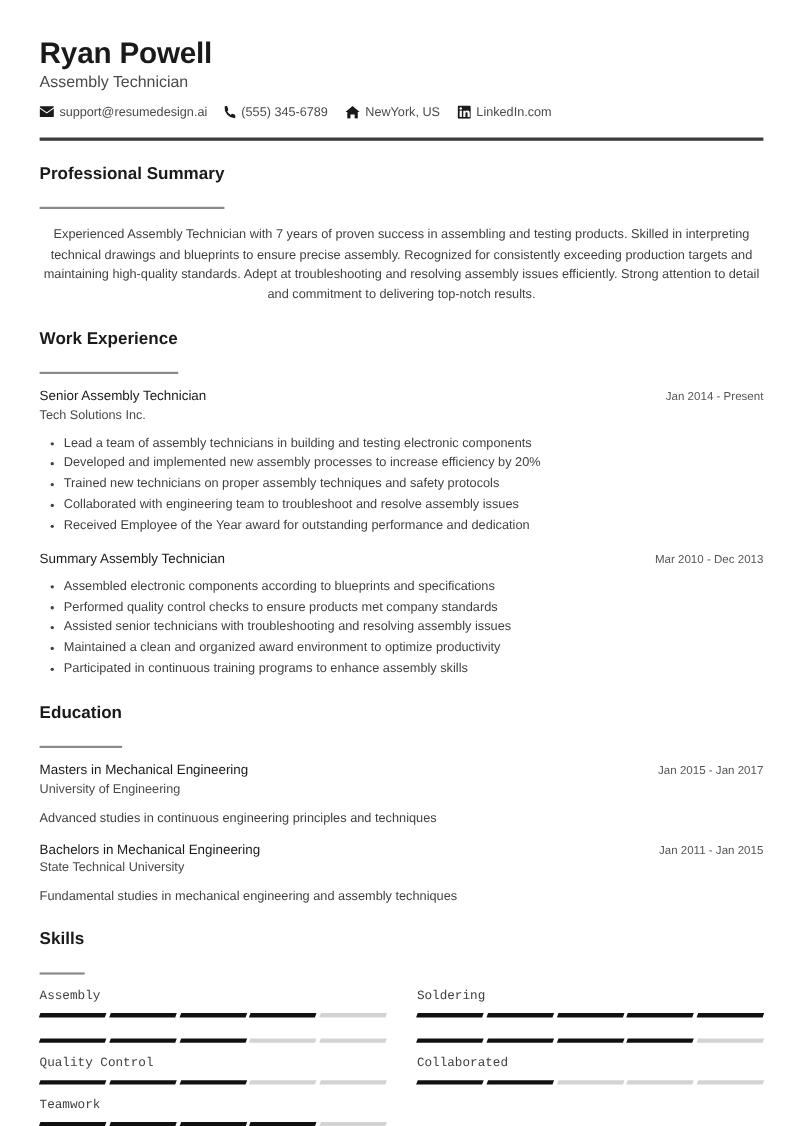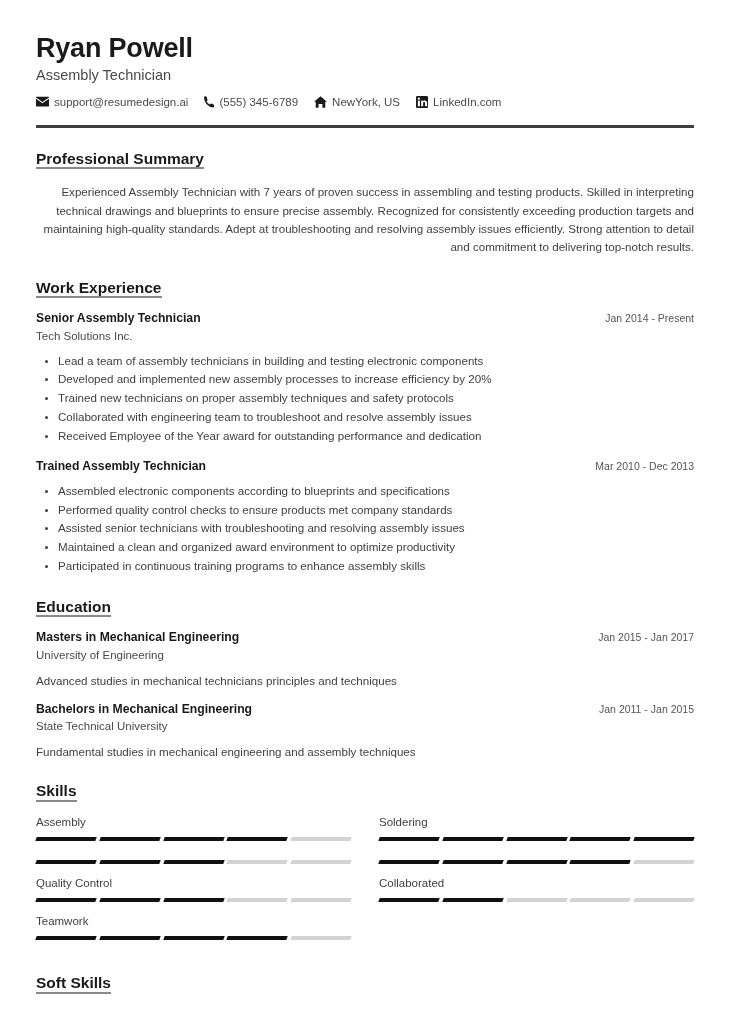--- a/index.html
+++ b/index.html
@@ -27,47 +27,47 @@
   }
   .contact { display: flex; align-items: center; gap: 5px; white-space: nowrap; }
   .contact svg { display: block; flex: none; }
   .rule { height: 3px; background: #3d3d3d; margin-top: 17px; }
 
   
   .section { margin-top: 22px; }
   .sec-head {
     display: inline-block;
     font-size: 15.5px; font-weight: bold; color: #1a1a1a;
-    padding-bottom: 0; border-bottom: 2px solid #8a8a8a;
+    padding-bottom: 21px; border-bottom: 2px solid #8a8a8a;
     line-height: 1.15;
   }
   .summary {
     margin-top: 14px; font-size: 11.6px; line-height: 1.58;
-    color: #3f3f3f; text-align: right;
+    color: #3f3f3f; text-align: center;
   }
 
   
   .entry { margin-top: 13px; }
   .entry-top { display: flex; align-items: baseline; justify-content: space-between; gap: 14px; }
-  .entry-title { font-size: 12.2px; font-weight: bold; color: #1a1a1a; line-height: 1.25; }
+  .entry-title { font-size: 12.2px; font-weight: normal; color: #1a1a1a; line-height: 1.25; }
   .entry-date { font-size: 10.5px; color: #555; white-space: nowrap; line-height: 1.25; }
   .entry-sub { font-size: 11.5px; color: #4a4a4a; margin-top: 2px; line-height: 1.3; }
   .entry-desc { font-size: 11.6px; color: #3f3f3f; margin-top: 10px; line-height: 1.4; }
   .bullets { margin-top: 8px; padding-left: 22px; }
   .bullets li {
     font-size: 11.6px; color: #3f3f3f; line-height: 1.62; list-style: disc;
   }
   .bullets li::marker { font-size: 10px; }
 
   
   .skills-grid {
     margin-top: 13px;
     display: grid; grid-template-columns: 1fr 1fr; column-gap: 28px; row-gap: 0;
   }
-  .skill { margin-bottom: 12px; }
+  .skill { margin-bottom: 12px; font-family: Liberation Mono, monospace; }
   .skill-name { font-size: 11.5px; color: #3f3f3f; line-height: 1.3; }
   .bar { display: flex; gap: 4px; margin-top: 7px; }
   .seg {
     flex: 1; height: 4px; background: #d3d3d3;
     transform: skewX(-20deg);
   }
   .seg.on { background: #111111; }
 </style>
 </head>
 <body>
@@ -134,21 +134,21 @@
           <ul class="bullets">
             <li>Lead a team of assembly technicians in building and testing electronic components</li>
             <li>Developed and implemented new assembly processes to increase efficiency by 20%</li>
             <li>Trained new technicians on proper assembly techniques and safety protocols</li>
             <li>Collaborated with engineering team to troubleshoot and resolve assembly issues</li>
             <li>Received Employee of the Year award for outstanding performance and dedication</li>
           </ul>
         </div>
         <div class="entry">
           <div class="entry-top">
-            <div class="entry-title">Trained Assembly Technician</div>
+            <div class="entry-title">Summary Assembly Technician</div>
             <div class="entry-date">Mar 2010 - Dec 2013</div>
           </div>
           <ul class="bullets">
             <li>Assembled electronic components according to blueprints and specifications</li>
             <li>Performed quality control checks to ensure products met company standards</li>
             <li>Assisted senior technicians with troubleshooting and resolving assembly issues</li>
             <li>Maintained a clean and organized award environment to optimize productivity</li>
             <li>Participated in continuous training programs to enhance assembly skills</li>
           </ul>
         </div>
@@ -157,21 +157,21 @@
 
   <div class="section">
     <div class="sec-head">Education</div>
     <div id="education">
         <div class="entry">
           <div class="entry-top">
             <div class="entry-title">Masters in Mechanical Engineering</div>
             <div class="entry-date">Jan 2015 - Jan 2017</div>
           </div>
           <div class="entry-sub">University of Engineering</div>
-          <div class="entry-desc">Advanced studies in mechanical technicians principles and techniques</div>
+          <div class="entry-desc">Advanced studies in continuous engineering principles and techniques</div>
         </div>
         <div class="entry">
           <div class="entry-top">
             <div class="entry-title">Bachelors in Mechanical Engineering</div>
             <div class="entry-date">Jan 2011 - Jan 2015</div>
           </div>
           <div class="entry-sub">State Technical University</div>
           <div class="entry-desc">Fundamental studies in mechanical engineering and assembly techniques</div>
         </div>
       </div>

